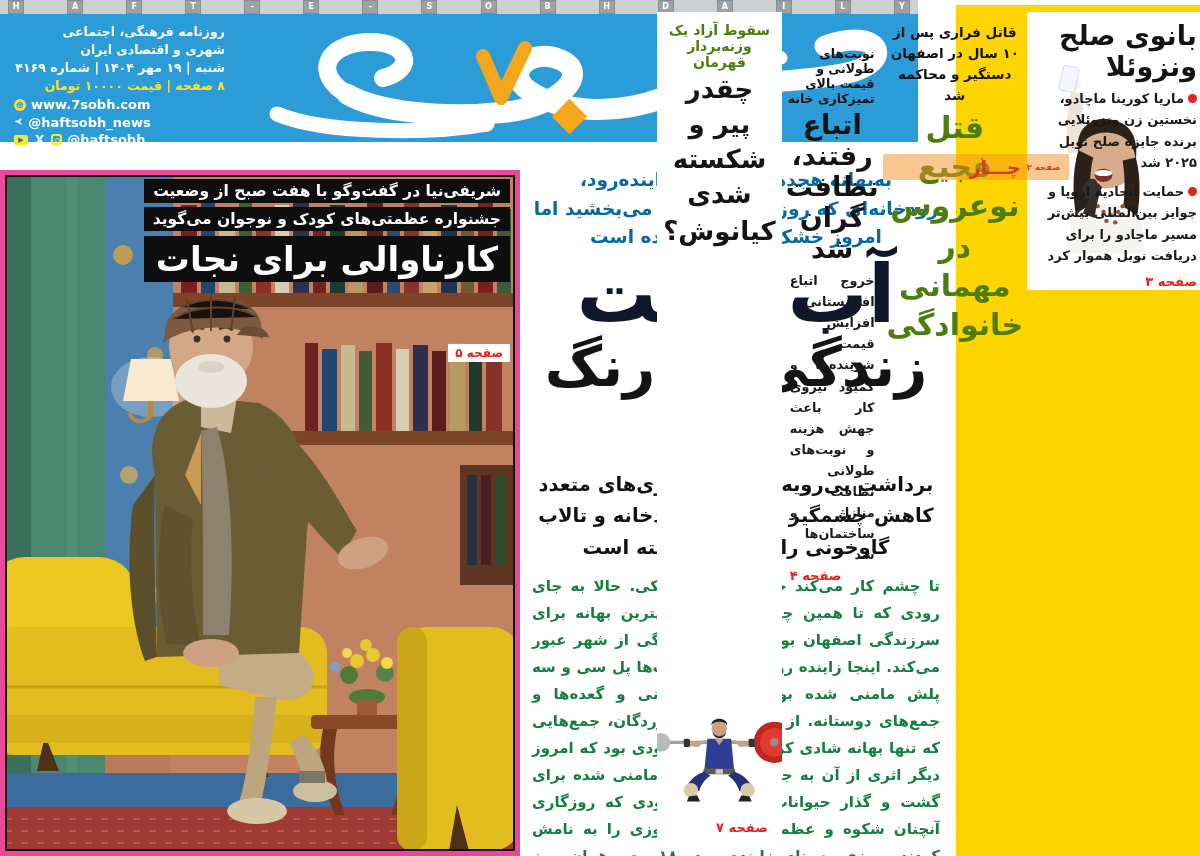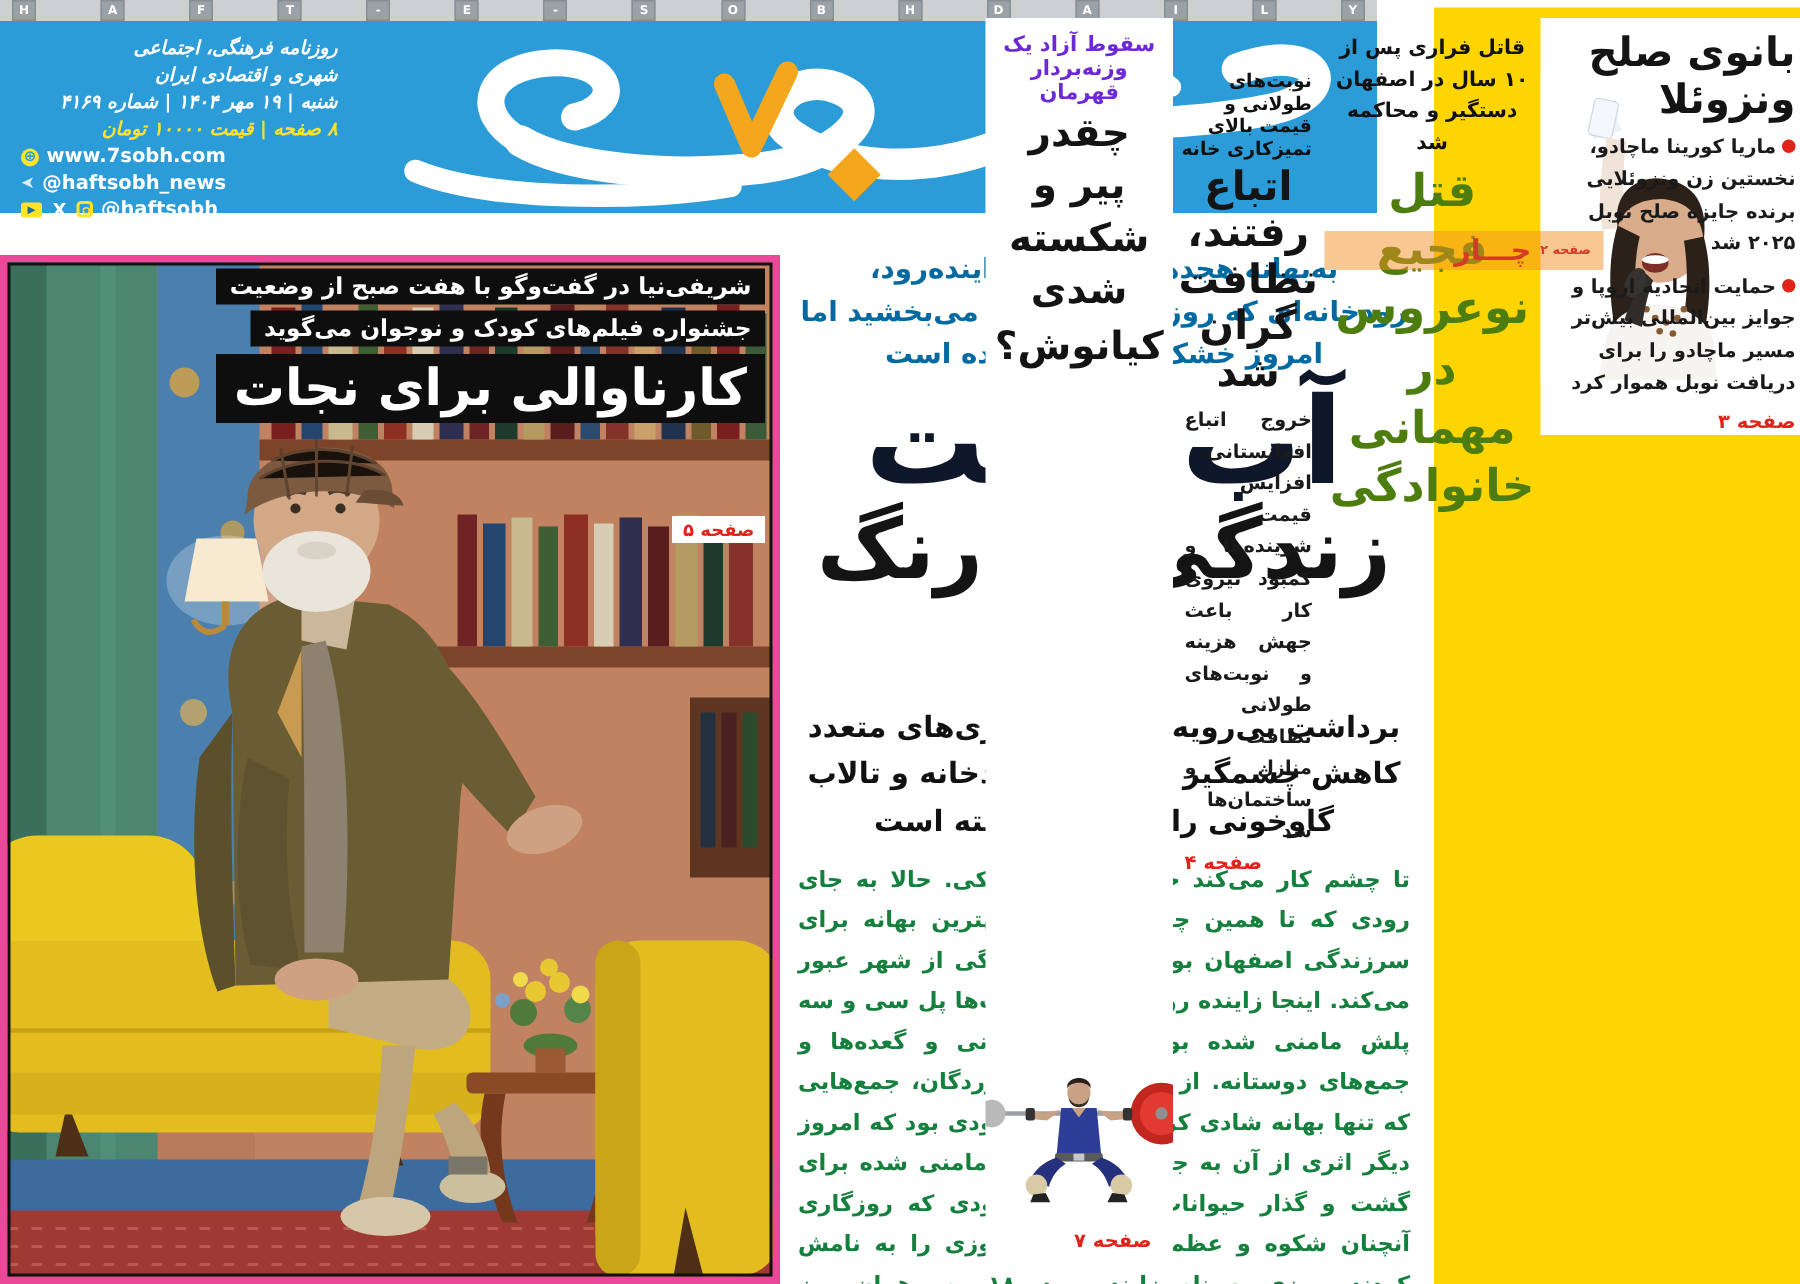--- a/index.html
+++ b/index.html
@@ -8,21 +8,21 @@
 
   
   .top-strip{position:absolute;left:0;top:0;width:918px;height:14px;background:#cdd0d2;
              display:flex;justify-content:space-between;align-items:center;padding:0 8px;box-sizing:border-box;}
   .strip-letter{width:14px;height:12px;background:#9aa1a7;border:1px solid #878e94;color:#fff;
                 font-size:8px;font-weight:bold;line-height:11px;text-align:center;}
 
   
   .masthead{position:absolute;left:0;top:14px;width:918px;height:128px;background:#2b9cd8;}
   .mh-lines{position:absolute;right:693px;left:14px;top:9px;color:#fff;direction:rtl;text-align:right;
-            font-weight:bold;font-size:12.5px;line-height:1.45;font-style:italic;}
+            font-weight:bold;font-size:12.5px;line-height:1.45;}
   .mh-price{color:#ffe32b;}
   .mh-social{position:absolute;left:14px;top:82px;color:#fff;direction:ltr;text-align:left;
              font-weight:bold;font-size:13px;line-height:1.35;}
   .mh-social .row{display:flex;align-items:center;gap:5px;}
   .globe-icon{display:inline-block;width:12px;height:12px;border-radius:50%;background:#ffe32b;color:#2b9cd8;
               font-size:10px;line-height:12px;text-align:center;font-weight:bold;}
   .tg-icon{color:#d9f0fb;font-size:11px;display:inline-block;transform:scaleX(-1);}
   .yt-icon{display:inline-block;width:14px;height:10px;background:#ffe32b;color:#1b6e9c;font-size:7px;
            line-height:10px;text-align:center;border-radius:2px;}
   .x-icon{color:#fff;font-weight:900;font-size:12px;margin:0 2px;}
@@ -69,21 +69,21 @@
   .watermark{position:absolute;left:0;bottom:-26px;width:170px;height:26px;background:rgba(243,146,38,.5);
              display:flex;align-items:center;gap:6px;padding:0 8px;z-index:2;}
   .wm-text{color:#d63a26;font-weight:900;font-size:19px;letter-spacing:2px;}
   .wm-page{color:#d63a26;font-weight:800;font-size:8.5px;}
   .sec3{height:150px;padding:34px 4px 0 4px;box-sizing:border-box;}
   .sec3-kicker{font-size:12.5px;font-weight:800;text-align:right;color:#111;padding-right:4px;}
   .sec3-head{font-size:27px;font-weight:900;text-align:center;color:#141414;margin-top:3px;}
   .sec3-body{font-size:12.8px;font-weight:700;text-align:justify;line-height:1.65;color:#1a1a1a;margin-top:6px;padding:0 4px;}
   .sec3-page{text-align:left;padding-left:4px;margin-top:2px;}
   .sec4{flex:1;margin-top:0;padding:10px 6px 0 6px;box-sizing:border-box;}
-  .sec4-kicker{position:relative;z-index:1;font-size:14px;font-weight:800;text-align:center;color:#6d28d9;}
+  .sec4-kicker{position:relative;z-index:1;font-size:14px;font-weight:800;text-align:center;color:#4d7c0f;}
   .sec4-head{position:relative;z-index:1;font-size:26px;font-weight:900;text-align:center;line-height:1.35;color:#141414;margin-top:2px;}
   .sec4 svg{position:absolute;left:0;bottom:0;width:100%;height:185px;}
   .sec4-page{position:absolute;right:14px;bottom:14px;z-index:2;}
 </style>
 </head>
 <body>
 
 <div class="page">
 
   <div class="top-strip">
@@ -265,21 +265,21 @@
         <path d="M238 152 C 252 150 262 154 264 162 C 250 162 240 160 232 160 Z" fill="#6b4d36"></path>
         <g stroke="#5a3f2c" stroke-width="2" opacity=".8">
           <path d="M168 144 C 190 130 230 128 252 142 M176 132 C 198 122 224 122 246 134"></path>
           <path d="M182 124 L 188 158 M206 118 L 206 156 M230 122 L 226 156"></path>
         </g>
       </g>
       <rect x="0" y="0" width="510" height="676" fill="none" stroke="#111" stroke-width="4"></rect>
     </svg>
 
     <div class="ov-line ov-kicker" style="top:9px">شریفی‌نیا در گفت‌وگو با هفت صبح از وضعیت</div>
-    <div class="ov-line ov-kicker" style="top:37px">جشنواره فیلم‌های کودک و نوجوان می‌گوید</div>
+    <div class="ov-line ov-kicker" style="top:37px">جشنواره عظمتی‌های کودک و نوجوان می‌گوید</div>
     <div class="ov-line ov-head" style="top:66px">کارناوالی برای نجات</div>
     <div class="ov-chip" style="top:174px">صفحه ۵</div>
   </div>
 
   <div class="center-col">
     <div class="lead-kicker">به‌بهانه هجدهم مهر روز زاینده‌رود، رودخانه‌ای که روزگاری شادابی می‌بخشید اما امروز خشک و بی‌جان شده است</div>
     <div class="lead-red">آب رفت</div>
     <div class="lead-black">زندگی بی‌رنگ شد</div>
     <div class="lead-sub">برداشت بی‌رویه آب و سدسازی‌های متعدد کاهش چشمگیر منابع آبی رودخانه و تالاب گاوخونی را به دنبال داشته است</div>
     <div class="lead-body">تا چشم کار می‌کند خاک است و خشکی. حالا به جای رودی که تا همین چند سال قبل، بهترین بهانه برای سرزندگی اصفهان بود، دشتی از تشنگی از شهر عبور می‌کند. اینجا زاینده رودی است که شب‌ها پل سی و سه پلش مامنی شده بود برای آوازخوانی و گعده‌ها و جمع‌های دوستانه. از جوانان تا سالخوردگان، جمع‌هایی که تنها بهانه شادی کردنشان، همین رودی بود که امروز دیگر اثری از آن به جا نمانده است و مامنی شده برای گشت و گذار حیوانات و پرندگان. رودی که روزگاری آنچنان شکوه و عظمتی داشت که روزی را به نامش کردند. روزی به نام زاینده رود، ۱۸ مهر همان روز است...</div>

